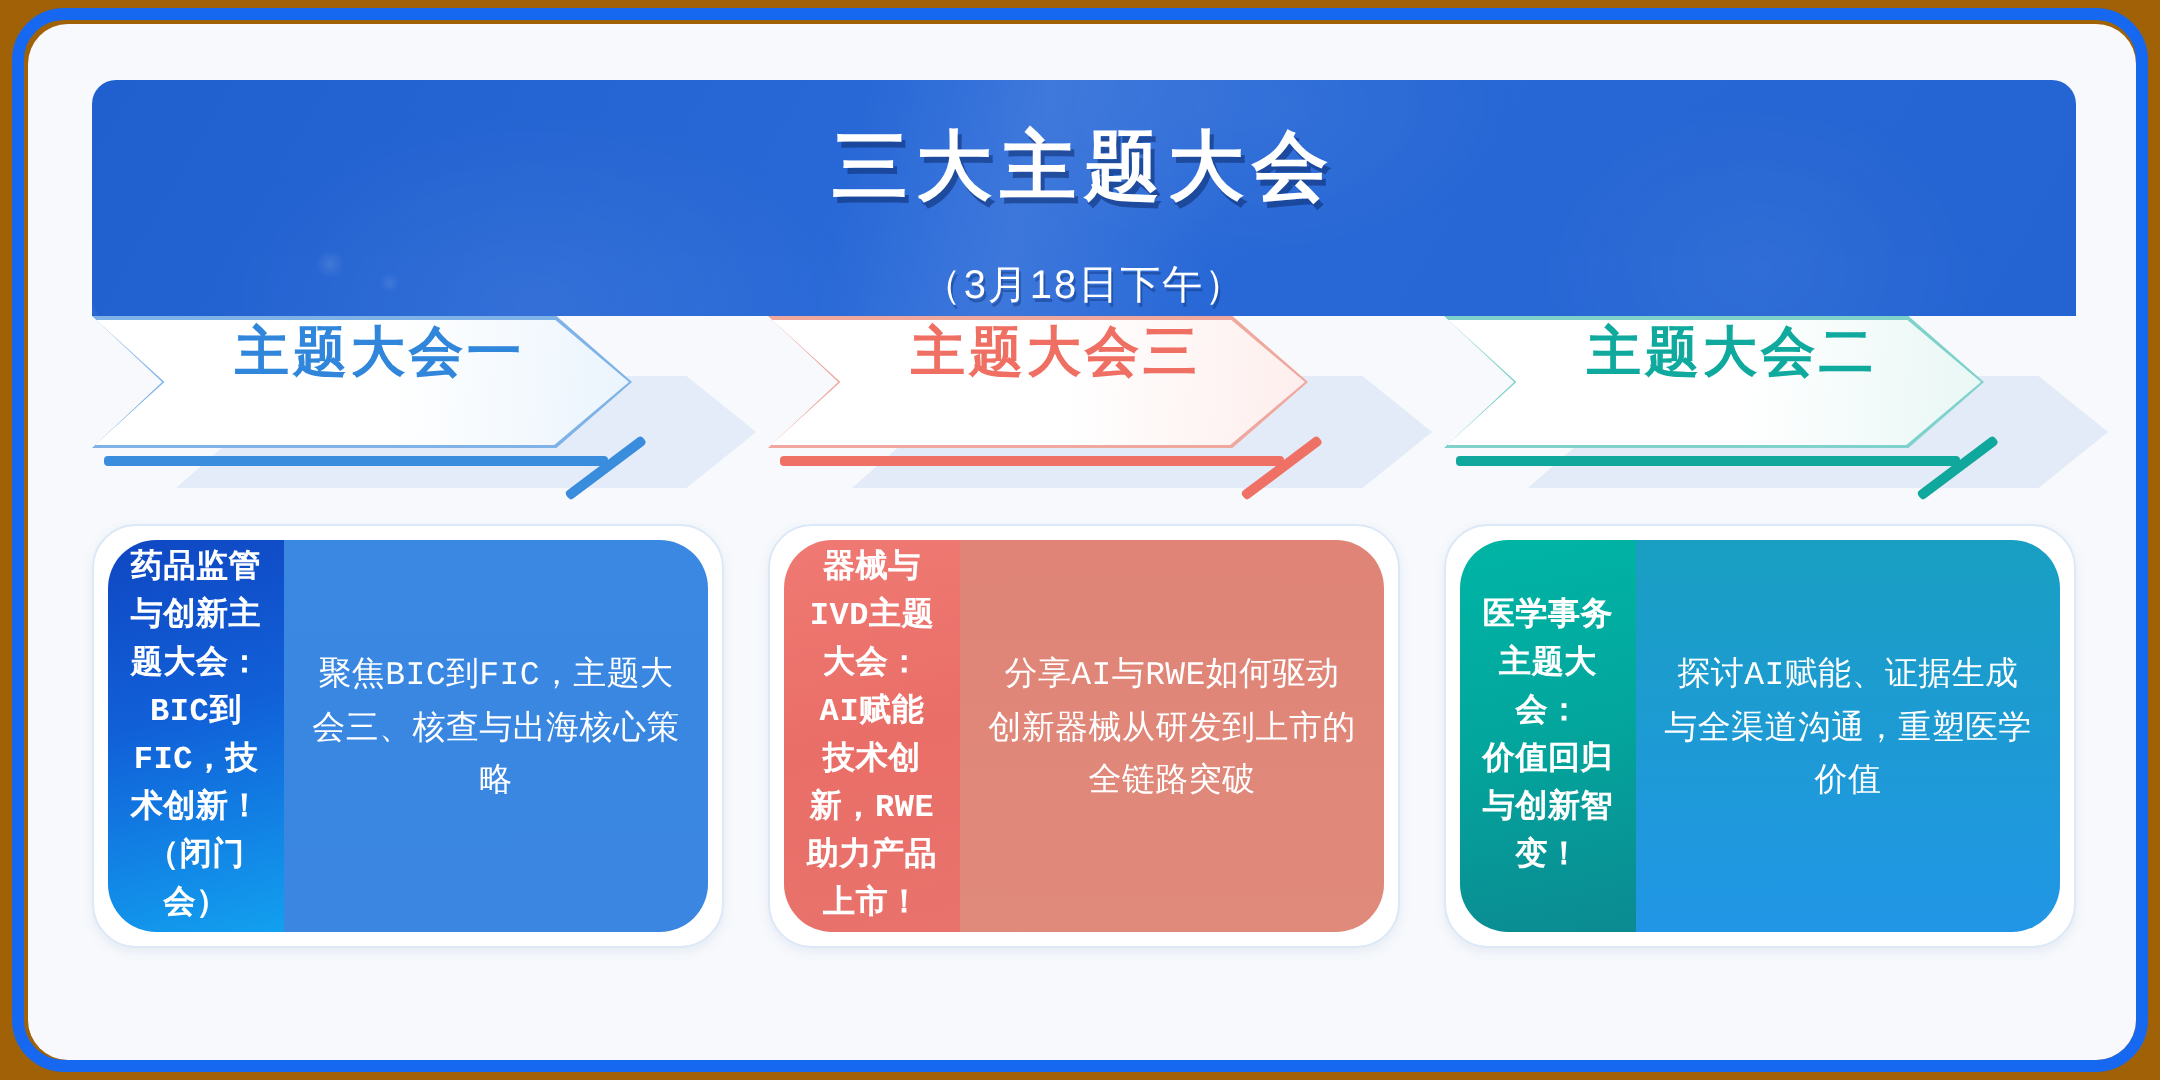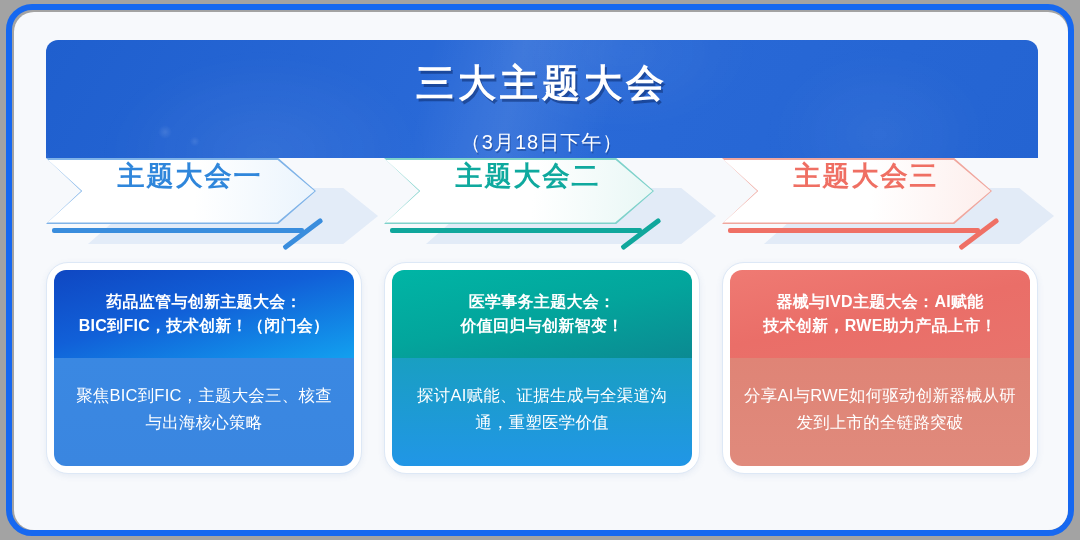--- a/index.html
+++ b/index.html
@@ -12,21 +12,21 @@
     height: 540px;
     overflow: hidden;
     font-family: "Liberation Sans", "DejaVu Sans", sans-serif;
   }
 
   
   #poster {
     position: relative;
     width: 1080px;
     height: 540px;
-    background: #a3a3a3;
+    background: #a16207;
     box-sizing: border-box;
     padding-left: 24px;
   }
   .blue-frame {
     position: absolute;
     left: 6px;
     top: 4px;
     width: 1068px;
     height: 532px;
     border: 6px solid #1668f0;
@@ -208,24 +208,24 @@
     box-sizing: border-box;
     background: #ffffff;
     border: 1px solid #dde8f6;
     box-shadow: 0 2px 6px rgba(80,120,180,.10);
     padding: 7px;
   }
   .card {
     position: relative;
     width: 100%;
     height: 100%;
-    border-radius: 12px;
+    border-radius: 24px;
     overflow: hidden;
     display: flex;
-    flex-direction: column;
+    font-family: Liberation Mono, monospace;
   }
   .card .card-title {
     flex: 0 0 88px;
     display: flex;
     align-items: center;
     justify-content: center;
     text-align: center;
     color: #ffffff;
     font-size: 16px;
     font-weight: bold;
@@ -297,20 +297,44 @@
               <span>
                 <span>药品监管与创新主题大会：</span><br>
                 <span>BIC到FIC，技术创新！（闭门会）</span>
               </span>
             </div>
             <div class="card-body">聚焦BIC到FIC，主题大会三、核查与出海核心策略</div>
           </div>
         </div>
       </div>
 
+      <div class="column column-3 t-red">
+        <div class="ribbon-wrap">
+          <div class="ribbon-ghost"></div>
+          <div class="ribbon">
+            <div class="shape-outline"></div>
+            <div class="shape-inner"></div>
+            <div class="label">主题大会三</div>
+            <div class="tipbar"></div>
+            <div class="underbar"></div>
+          </div>
+        </div>
+        <div class="card-shell">
+          <div class="card c-red">
+            <div class="card-title">
+              <span>
+                <span>器械与IVD主题大会：AI赋能</span><br>
+                <span>技术创新，RWE助力产品上市！</span>
+              </span>
+            </div>
+            <div class="card-body">分享AI与RWE如何驱动创新器械从研发到上市的全链路突破</div>
+          </div>
+        </div>
+      </div>
+
       <div class="column column-2 t-teal">
         <div class="ribbon-wrap">
           <div class="ribbon-ghost"></div>
           <div class="ribbon">
             <div class="shape-outline"></div>
             <div class="shape-inner"></div>
             <div class="label">主题大会二</div>
             <div class="tipbar"></div>
             <div class="underbar"></div>
           </div>
@@ -321,39 +345,15 @@
               <span>
                 <span>医学事务主题大会：</span><br>
                 <span>价值回归与创新智变！</span>
               </span>
             </div>
             <div class="card-body">探讨AI赋能、证据生成与全渠道沟通，重塑医学价值</div>
           </div>
         </div>
       </div>
 
-      <div class="column column-3 t-red">
-        <div class="ribbon-wrap">
-          <div class="ribbon-ghost"></div>
-          <div class="ribbon">
-            <div class="shape-outline"></div>
-            <div class="shape-inner"></div>
-            <div class="label">主题大会三</div>
-            <div class="tipbar"></div>
-            <div class="underbar"></div>
-          </div>
-        </div>
-        <div class="card-shell">
-          <div class="card c-red">
-            <div class="card-title">
-              <span>
-                <span>器械与IVD主题大会：AI赋能</span><br>
-                <span>技术创新，RWE助力产品上市！</span>
-              </span>
-            </div>
-            <div class="card-body">分享AI与RWE如何驱动创新器械从研发到上市的全链路突破</div>
-          </div>
-        </div>
-      </div>
-
     </div>
   </div>
 </div>
 
 </body></html>

